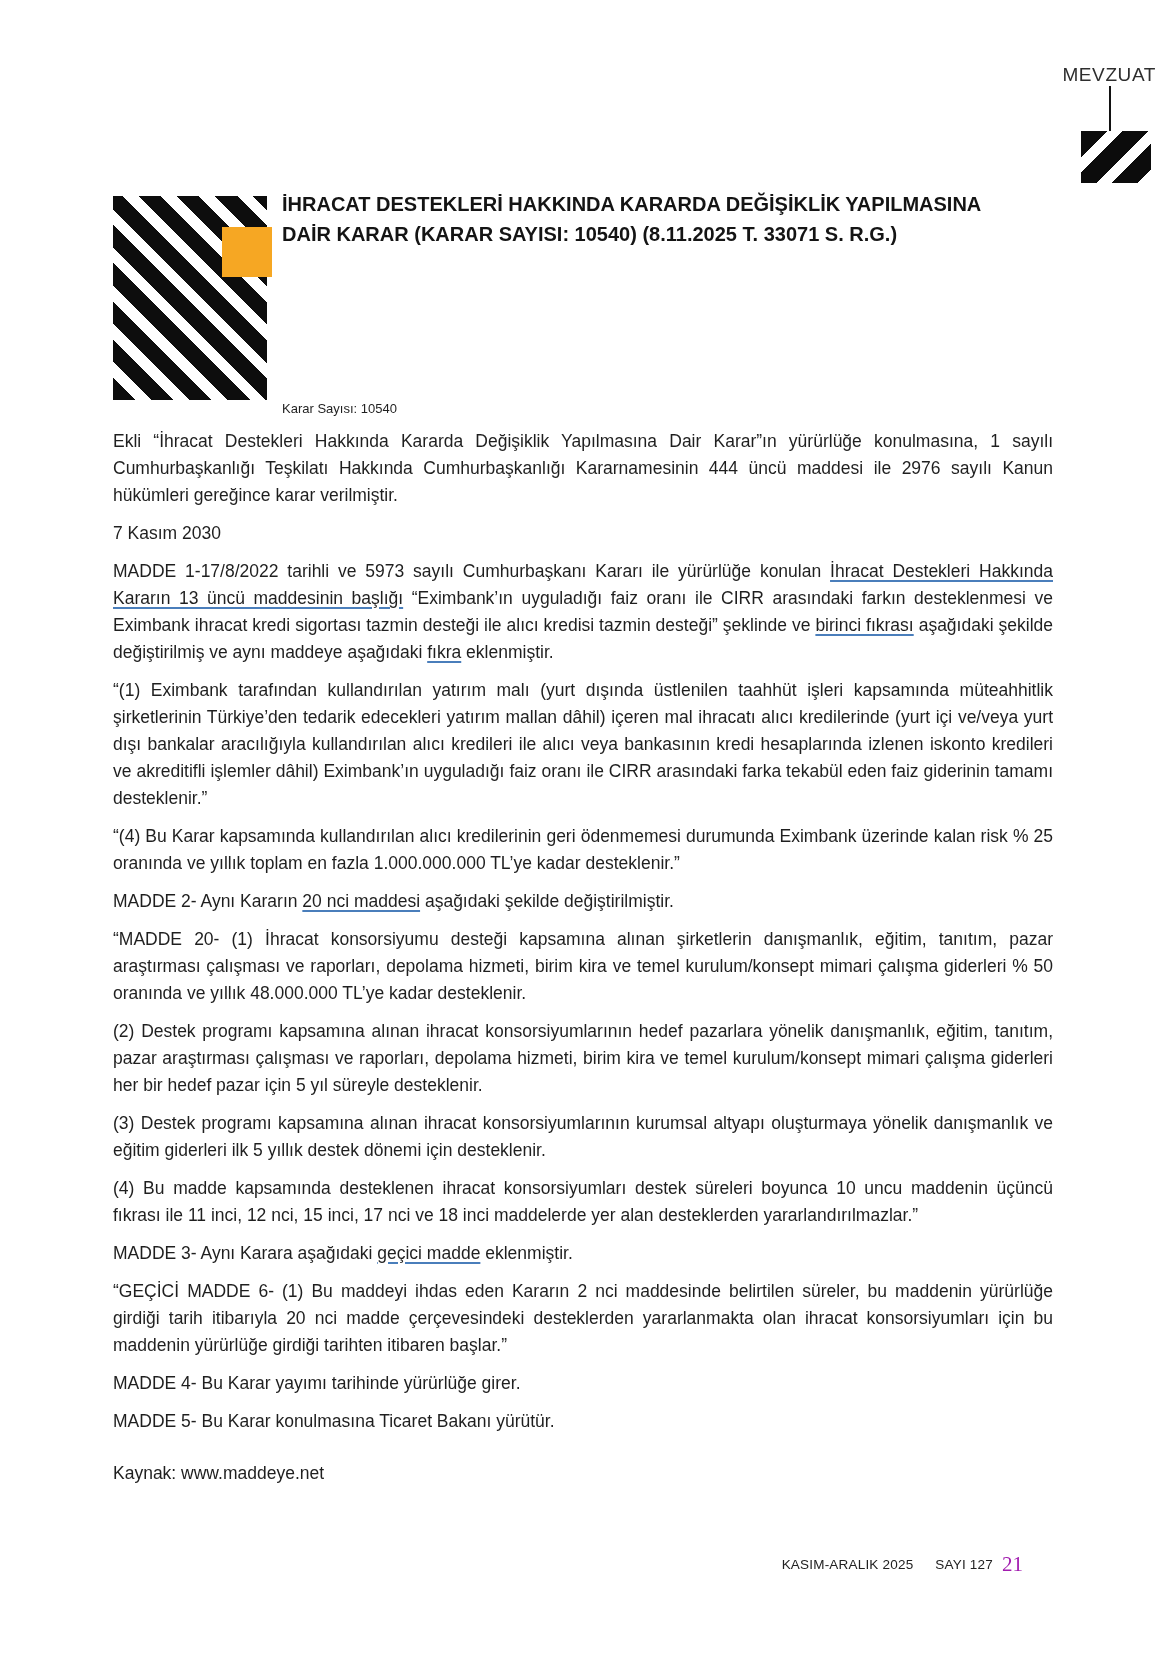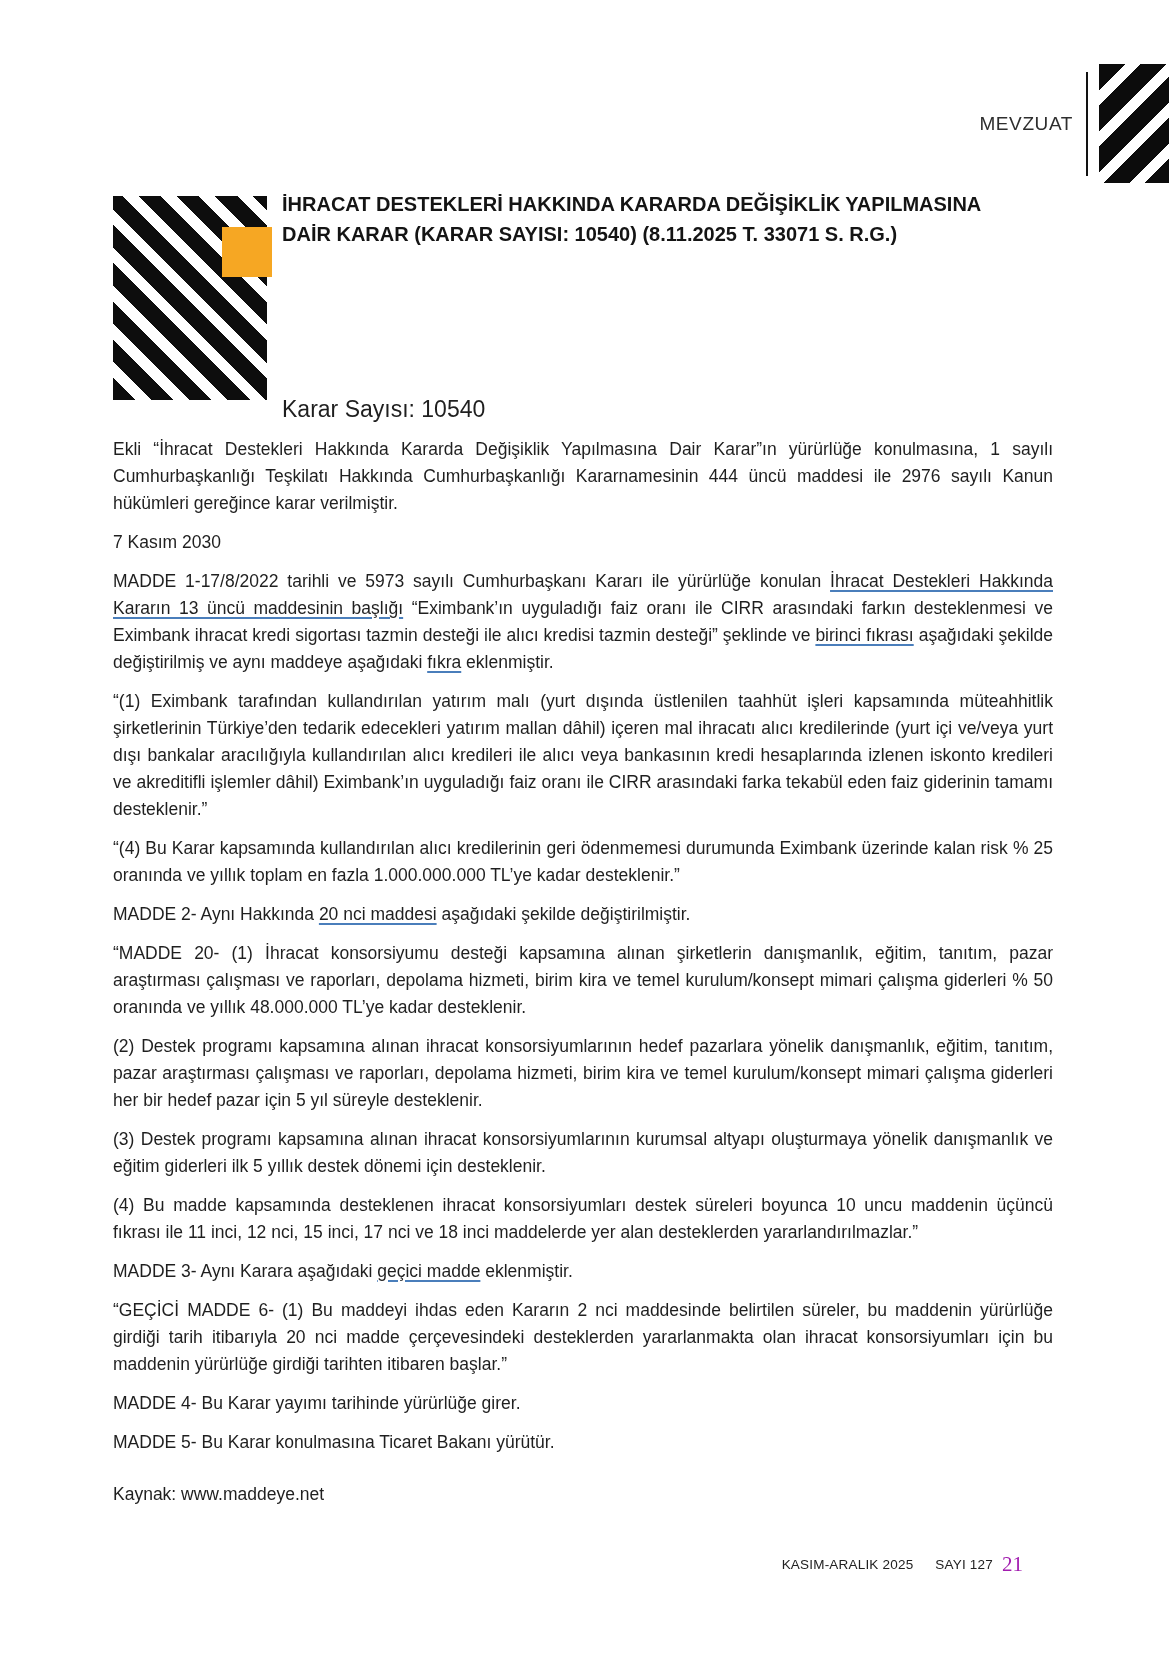--- a/index.html
+++ b/index.html
@@ -1,33 +1,33 @@
 <!DOCTYPE html>
 <html><head>
 <meta charset="utf-8">
 <style>
   html,body{margin:0;padding:0;}
   body{
     width:1169px;height:1659px;position:relative;background:#ffffff;
     font-family:"Liberation Sans",sans-serif;color:#1f1f1f;overflow:hidden;
   }
   
-  .corner{position:absolute;top:64px;right:0;height:119px;display:flex;align-items:center;}
+  .corner{position:absolute;top:64px;right:0;height:119px;display:flex;align-items:center;flex-direction:column;}
   .mevzuat-label{font-size:19px;color:#2e2e2e;letter-spacing:.6px;margin-right:13px;}
   .vline{width:2px;height:104px;background:#121212;margin-right:11px;}
   .corner-stripes{width:70px;height:119px;background:repeating-linear-gradient(135deg,#0c0c0c 0 19px,#ffffff 19px 29px);}
   
   .article-logo{position:absolute;left:113px;top:196px;width:154px;height:204px;
     background:repeating-linear-gradient(45deg,#0d0d0d 0 16px,#ffffff 16px 27px);}
   .orange-square{position:absolute;right:-5px;top:31px;width:50px;height:50px;background:#F6A723;}
   .article-title{position:absolute;left:282px;top:189px;width:750px;font-weight:bold;font-size:20px;line-height:30px;color:#141414;}
-  .decree-no{position:absolute;left:282px;top:398px;font-size:23px;line-height:22px;}
+  .decree-no{position:absolute;left:282px;top:398px;font-size:13px;line-height:22px;}
   
   .docbody{position:absolute;left:113px;top:424px;width:940px;}
-  .para{margin:12px 0 11px;font-size:17.5px;line-height:27px;text-align:justify;}
+  .para{margin:4px 0 11px;font-size:17.5px;line-height:27px;text-align:justify;}
   .para .b{font-weight:normal;}
   .para .u{text-decoration:underline;text-decoration-color:#4a7ebb;text-decoration-thickness:2px;text-underline-offset:3px;}
   .source-line{margin-top:28px;font-size:17.5px;}
   
   .footer{position:absolute;top:1552px;right:146px;display:flex;align-items:center;color:#222222;}
   .footer .issue-period{font-size:13.5px;letter-spacing:.2px;}
   .footer .issue-no{font-size:13.5px;letter-spacing:.2px;margin-left:22px;}
   .footer .pagenum{font-size:21px;margin-left:9px;color:#a21caf;font-family:Liberation Serif, serif;}
 </style>
 </head>
@@ -45,21 +45,21 @@
 <div class="article-title">İHRACAT DESTEKLERİ HAKKINDA KARARDA DEĞİŞİKLİK YAPILMASINA DAİR KARAR (KARAR SAYISI: 10540) (8.11.2025 T. 33071 S. R.G.)</div>
 <div class="decree-no">Karar Sayısı: 10540</div>
 
 <div class="docbody">
   <div>
       <p class="para"><span>Ekli “İhracat Destekleri Hakkında Kararda Değişiklik Yapılmasına Dair Karar”ın yürürlüğe konulmasına, 1 sayılı Cumhurbaşkanlığı Teşkilatı Hakkında Cumhurbaşkanlığı Kararnamesinin 444 üncü maddesi ile 2976 sayılı Kanun hükümleri gereğince karar verilmiştir.</span></p>
       <p class="para"><span>7 Kasım 2030</span></p>
       <p class="para"><span class="b">MADDE 1-</span><span>17/8/2022 tarihli ve 5973 sayılı Cumhurbaşkanı Kararı ile yürürlüğe konulan </span><span class="u">İhracat Destekleri Hakkında Kararın 13 üncü maddesinin başlığı</span><span> “Eximbank’ın uyguladığı faiz oranı ile CIRR arasındaki farkın desteklenmesi ve Eximbank ihracat kredi sigortası tazmin desteği ile alıcı kredisi tazmin desteği” şeklinde ve </span><span class="u">birinci fıkrası</span><span> aşağıdaki şekilde değiştirilmiş ve aynı maddeye aşağıdaki </span><span class="u">fıkra</span><span> eklenmiştir.</span></p>
       <p class="para"><span>“(1) Eximbank tarafından kullandırılan yatırım malı (yurt dışında üstlenilen taahhüt işleri kapsamında müteahhitlik şirketlerinin Türkiye’den tedarik edecekleri yatırım mallan dâhil) içeren mal ihracatı alıcı kredilerinde (yurt içi ve/veya yurt dışı bankalar aracılığıyla kullandırılan alıcı kredileri ile alıcı veya bankasının kredi hesaplarında izlenen iskonto kredileri ve akreditifli işlemler dâhil) Eximbank’ın uyguladığı faiz oranı ile CIRR arasındaki farka tekabül eden faiz giderinin tamamı desteklenir.”</span></p>
       <p class="para"><span>“(4) Bu Karar kapsamında kullandırılan alıcı kredilerinin geri ödenmemesi durumunda Eximbank üzerinde kalan risk % 25 oranında ve yıllık toplam en fazla 1.000.000.000 TL’ye kadar desteklenir.”</span></p>
-      <p class="para"><span class="b">MADDE 2-</span><span> Aynı Hakkında </span><span class="u">20 nci maddesi</span><span> aşağıdaki şekilde değiştirilmiştir.</span></p>
+      <p class="para"><span class="b">MADDE 2-</span><span> Aynı Kararın </span><span class="u">20 nci maddesi</span><span> aşağıdaki şekilde değiştirilmiştir.</span></p>
       <p class="para"><span>“MADDE 20- (1) İhracat konsorsiyumu desteği kapsamına alınan şirketlerin danışmanlık, eğitim, tanıtım, pazar araştırması çalışması ve raporları, depolama hizmeti, birim kira ve temel kurulum/konsept mimari çalışma giderleri % 50 oranında ve yıllık 48.000.000 TL’ye kadar desteklenir.</span></p>
       <p class="para"><span>(2) Destek programı kapsamına alınan ihracat konsorsiyumlarının hedef pazarlara yönelik danışmanlık, eğitim, tanıtım, pazar araştırması çalışması ve raporları, depolama hizmeti, birim kira ve temel kurulum/konsept mimari çalışma giderleri her bir hedef pazar için 5 yıl süreyle desteklenir.</span></p>
       <p class="para"><span>(3) Destek programı kapsamına alınan ihracat konsorsiyumlarının kurumsal altyapı oluşturmaya yönelik danışmanlık ve eğitim giderleri ilk 5 yıllık destek dönemi için desteklenir.</span></p>
       <p class="para"><span>(4) Bu madde kapsamında desteklenen ihracat konsorsiyumları destek süreleri boyunca 10 uncu maddenin üçüncü fıkrası ile 11 inci, 12 nci, 15 inci, 17 nci ve 18 inci maddelerde yer alan desteklerden yararlandırılmazlar.”</span></p>
       <p class="para"><span class="b">MADDE 3-</span><span> Aynı Karara aşağıdaki </span><span class="u">geçici madde</span><span> eklenmiştir.</span></p>
       <p class="para"><span>“GEÇİCİ MADDE 6- (1) Bu maddeyi ihdas eden Kararın 2 nci maddesinde belirtilen süreler, bu maddenin yürürlüğe girdiği tarih itibarıyla 20 nci madde çerçevesindeki desteklerden yararlanmakta olan ihracat konsorsiyumları için bu maddenin yürürlüğe girdiği tarihten itibaren başlar.”</span></p>
       <p class="para"><span class="b">MADDE 4-</span><span> Bu Karar yayımı tarihinde yürürlüğe girer.</span></p>
       <p class="para"><span class="b">MADDE 5-</span><span> Bu Karar konulmasına Ticaret Bakanı yürütür.</span></p>
     </div>
   <div class="source-line">Kaynak: www.maddeye.net</div>

